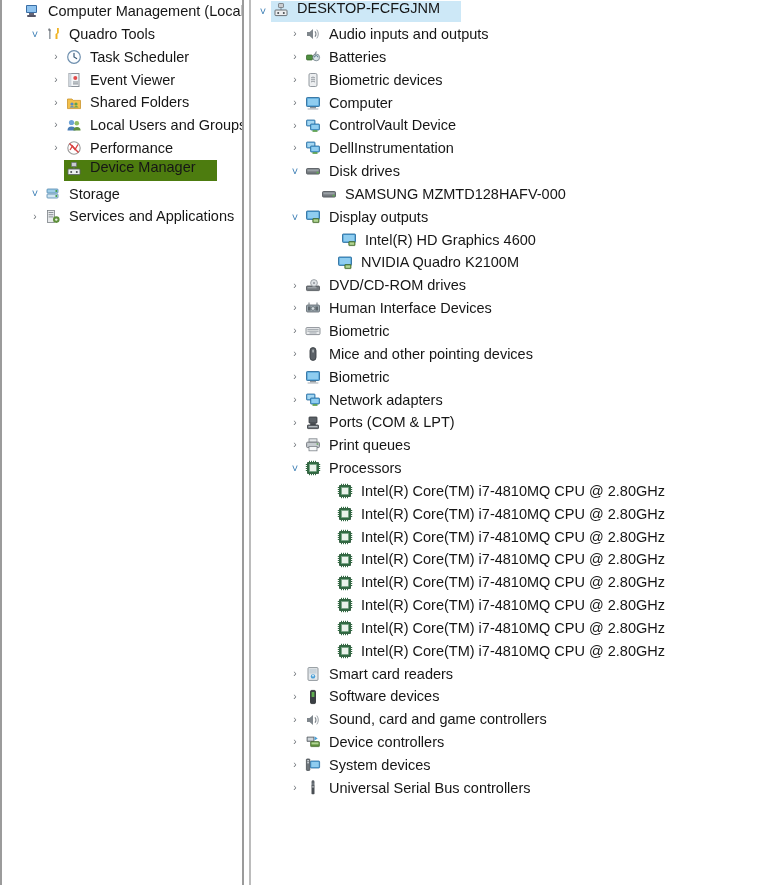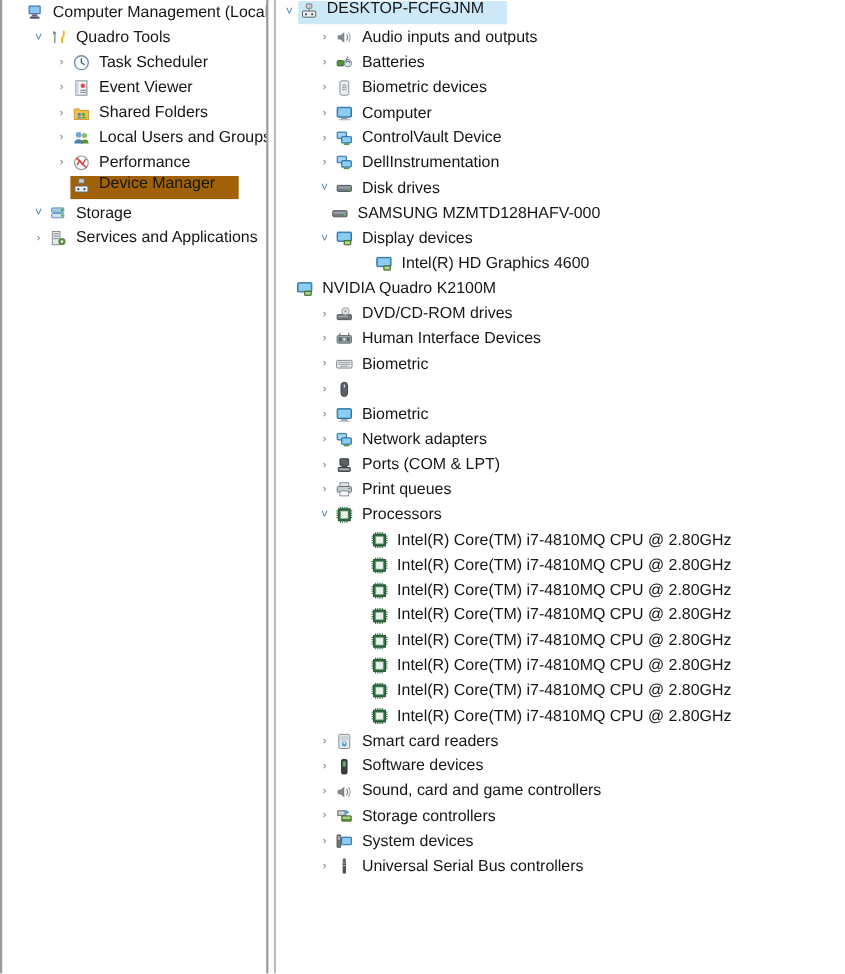--- a/index.html
+++ b/index.html
@@ -71,21 +71,21 @@
     width: 20px; min-width: 20px; height: 18px;
     position: relative;
     margin-right: 6px;
     display: inline-block;
   }
   .ico svg { display: block; position:absolute; top:50%; left:50%; transform: translate(-50%,-50%); }
 
   .label { padding-right: 6px; }
 
   .sel-blue { background: #cde8f7; }
-  .sel-grey { background: #a16207; }
+  .sel-grey { background: #4d7c0f; }
   .sel-wrap { display: inline-flex; height: 21px; padding-right: 15px; }
 
   
   .watermark {
     position: absolute;
     left: 0px; top: 8px;
     width: 200px; height: 60px;
     pointer-events: none;
     z-index: 40;
   }
@@ -331,56 +331,56 @@
           <span class="twisty open">˅</span>
           <span class="ico">
             <svg width="17" height="16" viewBox="0 0 16 16">
               <rect x="1.5" y="5.5" width="13" height="5.6" rx="1" fill="#73797e" stroke="#4b5055" stroke-width="0.8"></rect>
               <rect x="2.4" y="6.4" width="11.2" height="2" fill="#9ba1a6"></rect>
               <rect x="11.6" y="8.8" width="2" height="1.6" fill="#5fae4f"></rect>
             </svg>
           </span>
           <span class="label">Disk drives</span>
         </div>
-        <div class="row" style="padding-left:32px">
+        <div class="row" style="padding-left:52px">
           <span class="twisty blank">›</span>
           <span class="ico">
             <svg width="17" height="16" viewBox="0 0 16 16">
               <rect x="1.5" y="5.5" width="13" height="5.6" rx="1" fill="#73797e" stroke="#4b5055" stroke-width="0.8"></rect>
               <rect x="2.4" y="6.4" width="11.2" height="2" fill="#9ba1a6"></rect>
               <rect x="11.6" y="8.8" width="2" height="1.6" fill="#5fae4f"></rect>
             </svg>
           </span>
           <span class="label">SAMSUNG MZMTD128HAFV-000</span>
         </div>
         <div class="row" style="padding-left:36px">
           <span class="twisty open">˅</span>
           <span class="ico">
             <svg width="17" height="16" viewBox="0 0 16 16">
               <rect x="1.5" y="2" width="13" height="8.4" rx="0.8" fill="#4b9fd6" stroke="#2f6f9e" stroke-width="0.9"></rect>
               <rect x="2.6" y="3" width="10.8" height="6.4" fill="#8fcdf0"></rect>
               <rect x="7.8" y="9.6" width="6.2" height="4" rx="0.5" fill="#5e8f3b" stroke="#3d6226" stroke-width="0.7"></rect>
               <rect x="8.6" y="10.4" width="4.6" height="2.4" fill="#b2d495"></rect>
             </svg>
           </span>
-          <span class="label">Display devices</span>
+          <span class="label">Display outputs</span>
         </div>
         <div class="row" style="padding-left:72px">
           <span class="twisty blank">›</span>
           <span class="ico">
             <svg width="17" height="16" viewBox="0 0 16 16">
               <rect x="1.5" y="2" width="13" height="8.4" rx="0.8" fill="#4b9fd6" stroke="#2f6f9e" stroke-width="0.9"></rect>
               <rect x="2.6" y="3" width="10.8" height="6.4" fill="#8fcdf0"></rect>
               <rect x="7.8" y="9.6" width="6.2" height="4" rx="0.5" fill="#5e8f3b" stroke="#3d6226" stroke-width="0.7"></rect>
               <rect x="8.6" y="10.4" width="4.6" height="2.4" fill="#b2d495"></rect>
             </svg>
           </span>
           <span class="label">Intel(R) HD Graphics 4600</span>
         </div>
-        <div class="row" style="">
+        <div class="row" style="padding-left:68px">
           <span class="twisty blank">›</span>
           <span class="ico">
             <svg width="17" height="16" viewBox="0 0 16 16">
               <rect x="1.5" y="2" width="13" height="8.4" rx="0.8" fill="#4b9fd6" stroke="#2f6f9e" stroke-width="0.9"></rect>
               <rect x="2.6" y="3" width="10.8" height="6.4" fill="#8fcdf0"></rect>
               <rect x="7.8" y="9.6" width="6.2" height="4" rx="0.5" fill="#5e8f3b" stroke="#3d6226" stroke-width="0.7"></rect>
               <rect x="8.6" y="10.4" width="4.6" height="2.4" fill="#b2d495"></rect>
             </svg>
           </span>
           <span class="label">NVIDIA Quadro K2100M</span>
@@ -423,20 +423,21 @@
           <span class="label">Biometric</span>
         </div>
         <div class="row" style="padding-left:36px">
           <span class="twisty">›</span>
           <span class="ico">
             <svg width="17" height="16" viewBox="0 0 16 16">
               <rect x="5" y="1.6" width="6" height="12.8" rx="3" fill="#5b6167" stroke="#3a3f44" stroke-width="0.9"></rect>
               <rect x="7.5" y="3.4" width="1.1" height="3" rx="0.5" fill="#d8dde0"></rect>
             </svg>
           </span>
+          <span class="label">Mice and other pointing devices</span>
         </div>
         <div class="row" style="padding-left:36px">
           <span class="twisty">›</span>
           <span class="ico">
             <svg width="17" height="16" viewBox="0 0 16 16">
               <rect x="1.5" y="2.5" width="13" height="9" rx="0.8" fill="#4b9fd6" stroke="#2f6f9e" stroke-width="0.9"></rect>
               <rect x="2.6" y="3.6" width="10.8" height="6.8" fill="#8fcdf0"></rect>
               <rect x="5" y="12" width="6" height="1.4" fill="#8d949a"></rect>
               <rect x="2.5" y="13.4" width="11" height="1" rx="0.4" fill="#a8aeb3"></rect>
             </svg>
@@ -769,21 +770,21 @@
           <span class="twisty">›</span>
           <span class="ico">
             <svg width="17" height="16" viewBox="0 0 16 16">
               <path d="M2 3 h7 v4.4 H2 z" fill="#8e959b" stroke="#5c6267" stroke-width="0.7"></path>
               <path d="M2.8 3.8 h5.4 v2.8 H2.8 z" fill="#cfd5da"></path>
               <rect x="5.6" y="7.6" width="8.8" height="5" rx="0.7" fill="#5e8f3b" stroke="#3d6226" stroke-width="0.7"></rect>
               <rect x="6.5" y="8.4" width="7" height="2" fill="#b2d495"></rect>
               <path d="M9.5 2.2 l3.2 2.2 -3.2 2.2 z" fill="#4b9fd6"></path>
             </svg>
           </span>
-          <span class="label">Storage controllers</span>
+          <span class="label">Device controllers</span>
         </div>
         <div class="row" style="padding-left:36px">
           <span class="twisty">›</span>
           <span class="ico">
             <svg width="17" height="16" viewBox="0 0 16 16">
               <rect x="1.4" y="2" width="3.4" height="11.4" rx="0.6" fill="#6e757b" stroke="#474c51" stroke-width="0.8"></rect>
               <rect x="2.2" y="3" width="1.8" height="1.4" fill="#c6cbd0"></rect>
               <rect x="2.2" y="5" width="1.8" height="1.4" fill="#c6cbd0"></rect>
               <rect x="5.4" y="4" width="9.2" height="7" rx="0.8" fill="#4b9fd6" stroke="#2f6f9e" stroke-width="0.8"></rect>
               <rect x="6.3" y="4.9" width="7.4" height="5.2" fill="#8fcdf0"></rect>

